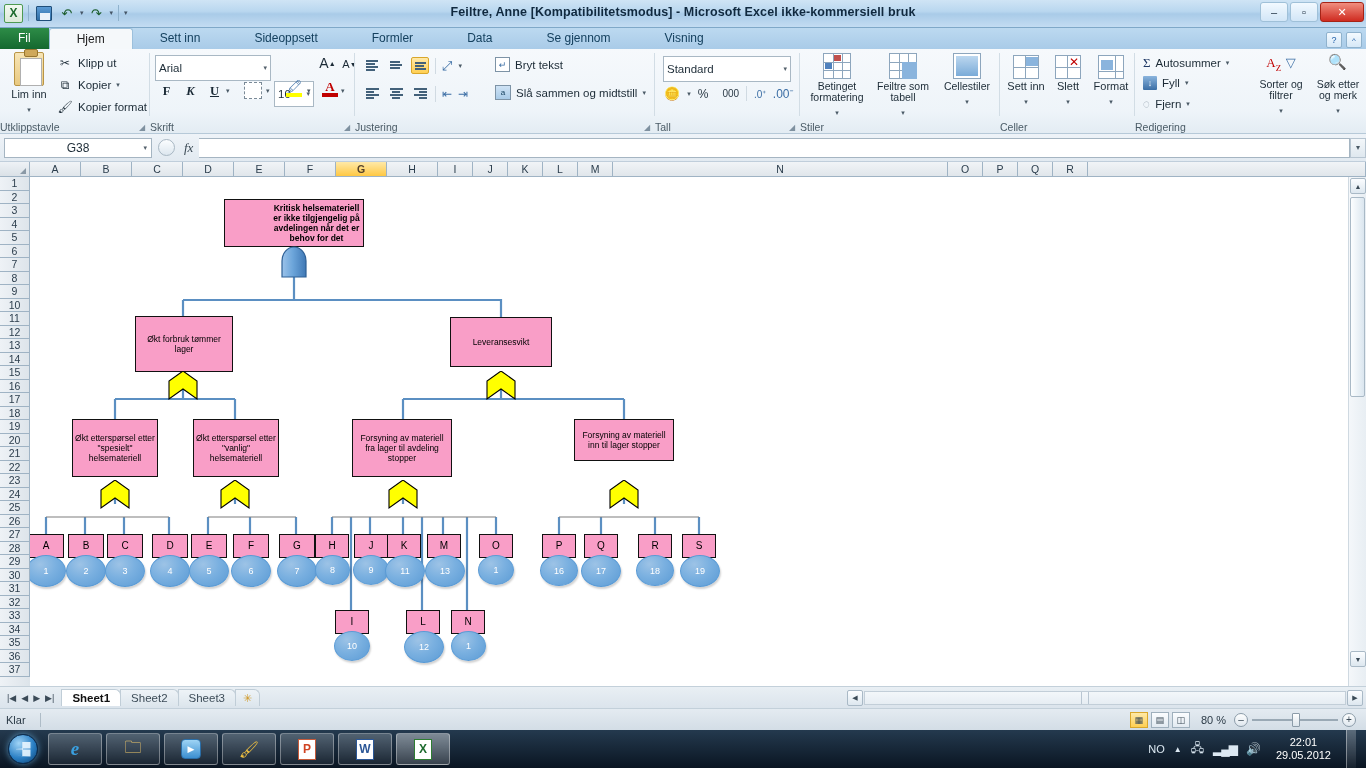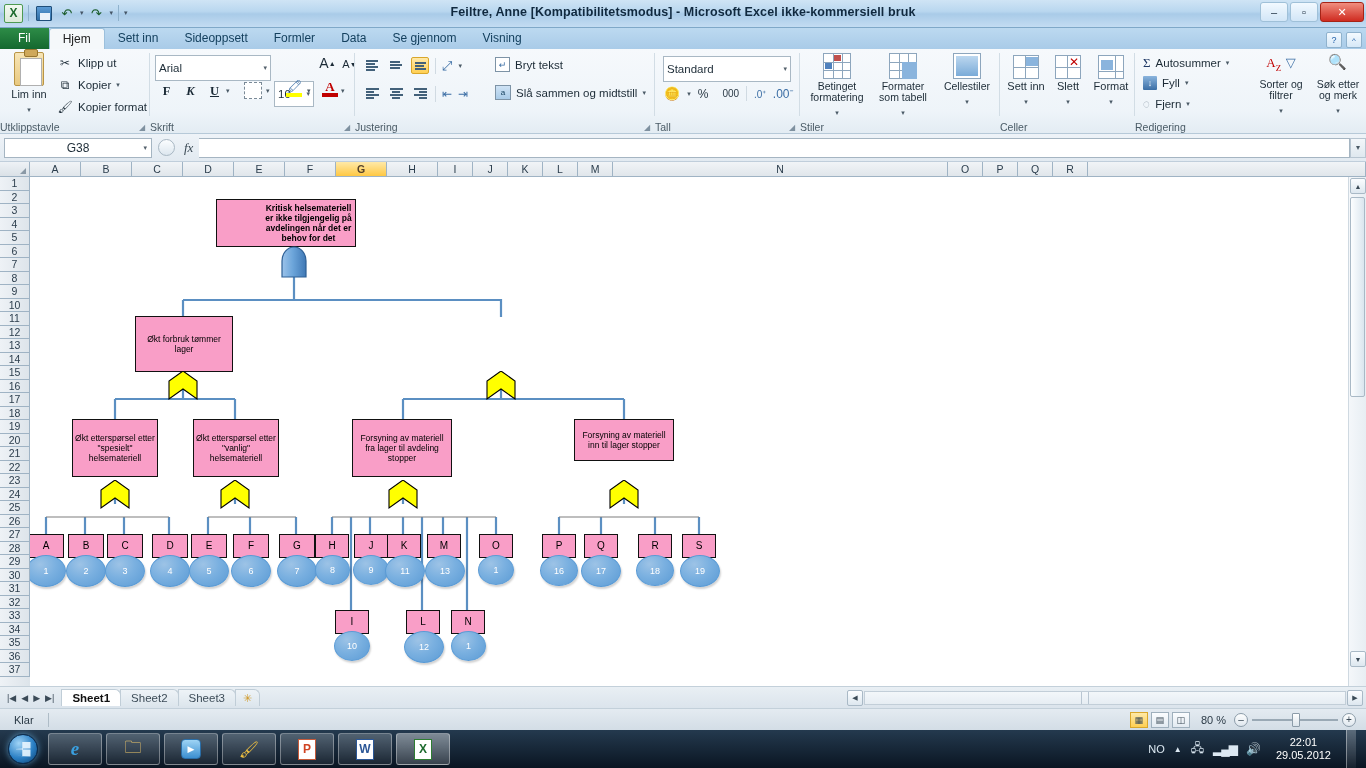--- a/index.html
+++ b/index.html
@@ -42,21 +42,21 @@
     background:linear-gradient(#f2f9ff,#d2e6f7); display:flex;align-items:center;justify-content:center;
     font-size:11px; color:#234; }
   .wbtn.close { background:linear-gradient(#f08e7f,#cf2b20); border-color:#a62316; color:#fff; width:44px;}
 
   
   .tabbar {
     position:absolute; left:0; top:28px; width:1366px; height:21px;
     background: linear-gradient(to bottom,#bcd9f0,#a9cbe8);
     display:flex; align-items:flex-end; padding-left:0px;
   }
-  .tab { height:21px; line-height:20px; padding:0 13px; font-size:12px; color:#14405e; cursor:default;}
+  .tab { height:21px; line-height:20px; padding:0 27px; font-size:12px; color:#14405e; cursor:default;}
   .tab.file { background:#21773c; color:#fff; font-weight:normal; padding:0 18px;
     background:linear-gradient(#2d8c47,#14682f);}
   .tab.active { background:#f5f8fa; color:#222; border:1px solid #9cc0dc; border-bottom:none;
     border-radius:3px 3px 0 0; }
   .ribbon {
     position:absolute; left:0; top:49px; width:1366px; height:85px;
     background: linear-gradient(to bottom,#f6f9fc 0%,#eef4f9 75%,#e3ecf3 100%);
     border-bottom:1px solid #b6c9d8;
   }
   .grp { position:absolute; top:0; height:85px; }
@@ -388,21 +388,21 @@
         <span class="mini-caret">▾</span>
       </div>
       <div style="position:absolute;left:72px;top:4px;width:62px;text-align:center;">
         <div class="tbl-ico">
           <div class="r" style="top:8px"></div>
             <div class="r" style="top:16px"></div>
           <div class="c" style="left:9px"></div>
             <div class="c" style="left:18px"></div>
           <div style="position:absolute;left:12px;top:8px;width:15px;height:17px;background:#8ab4dd;"></div>
         </div>
-        <div class="lbl" style="font-size:10.5px;line-height:11px;margin-top:2px;">Formater som tabell</div>
+        <div class="lbl" style="font-size:10.5px;line-height:11px;margin-top:2px;">Feiltre som tabell</div>
         <span class="mini-caret">▾</span>
       </div>
       <div style="position:absolute;left:138px;top:4px;width:58px;text-align:center;">
         <div class="tbl-ico">
           <div style="position:absolute;left:2px;top:2px;right:2px;bottom:2px;background:linear-gradient(#bcd7ef,#7aabd8);"></div>
         </div>
         <div class="lbl" style="font-size:10.5px;line-height:11px;margin-top:2px;">Cellestiler</div>
         <span class="mini-caret">▾</span>
       </div>
       <div class="gtitle">Stiler</div>
@@ -580,34 +580,35 @@
           <path d="M529 340 L529 357 M571 340 L571 357 M625 340 L625 357 M669 340 L669 357"></path>
         </g>
         <g stroke="#7f7f7f" stroke-width="1.1" fill="none">
           <path d="M16 340 L139 340"></path>
           <path d="M178 340 L266 340"></path>
           <path d="M302 340 L466 340"></path>
           <path d="M529 340 L669 340"></path>
         </g>
       </svg>
 
-      <div class="node" style="left:186px; top:22px; width:140px; height:48px;padding-left:47px;">Kritisk helsemateriell er ikke tilgjengelig på avdelingen når det er behov for det</div>
+      <div class="node" style="left:194px; top:22px; width:140px; height:48px;padding-left:47px;">Kritisk helsemateriell er ikke tilgjengelig på avdelingen når det er behov for det</div>
 
       <svg class="gate-or" style="left:248px; top:68px;" width="32" height="36">
         <defs>
             <linearGradient id="gd" x1="0" y1="0" x2="1" y2="0">
           <stop offset="0%" stop-color="#9cc3ea"></stop>
               <stop offset="45%" stop-color="#6ca5da"></stop>
               <stop offset="100%" stop-color="#3f78b5"></stop>
         </linearGradient>
           </defs>
         <path d="M4 32 L4 16 A12 14 0 0 1 28 16 L28 32 Z" fill="url(#gd)" stroke="#2e6096" stroke-width="1.2"></path>
       </svg>
 
       <div class="node plain" style="left:105px; top:139px; width:98px; height:56px;">Økt  forbruk tømmer lager</div>
+      <div class="node plain" style="left:420px; top:140px; width:102px; height:50px;">Leveransesvikt</div>
 
       <svg class="gate-chev" style="left:137px; top:194px;" width="32" height="30">
         <path d="M2 28 L2 10 L16 0 L30 10 L30 28 L16 18 Z" fill="#ffff00" stroke="#000" stroke-width="1.1"></path>
       </svg>
       <svg class="gate-chev" style="left:455px; top:194px;" width="32" height="30">
         <path d="M2 28 L2 10 L16 0 L30 10 L30 28 L16 18 Z" fill="#ffff00" stroke="#000" stroke-width="1.1"></path>
       </svg>
 
       <div class="node plain" style="left:42px; top:242px; width:86px; height:58px;">Økt etterspørsel etter "spesielt" helsemateriell</div>
       <div class="node plain" style="left:163px; top:242px; width:86px; height:58px;">Økt etterspørsel etter "vanlig" helsemateriell</div>
@@ -692,21 +693,21 @@
     <div style="margin-left:auto;display:flex;align-items:center;width:520px;height:16px;padding-right:2px;">
       <div class="sbtn">◀</div>
       <div style="flex:1;height:14px;background:linear-gradient(#f3f7fa,#e6edf3);border:1px solid #c2ced8;position:relative;">
         <div style="position:absolute;left:45%;top:0;bottom:0;width:8px;border-left:1px solid #b9c6d2;border-right:1px solid #b9c6d2;"></div>
       </div>
       <div class="sbtn">▶</div>
     </div>
   </div>
 
   <div class="statusbar">
-    <span style="padding-left:14px;">Klar</span>
+    <span style="padding-left:6px;">Klar</span>
     <span style="margin-left:14px;width:1px;height:14px;background:#aebcc7;display:inline-block;"></span>
     <div style="margin-left:auto;display:flex;align-items:center;padding-right:10px;gap:8px;">
       <div style="display:flex;">
         <div class="viewbtn on">
           <span style="font-size:9px;color:#3b4a56;">▦</span>
           </div>
         <div class="viewbtn">
           <span style="font-size:9px;color:#3b4a56;">▤</span>
           </div>
         <div class="viewbtn">

